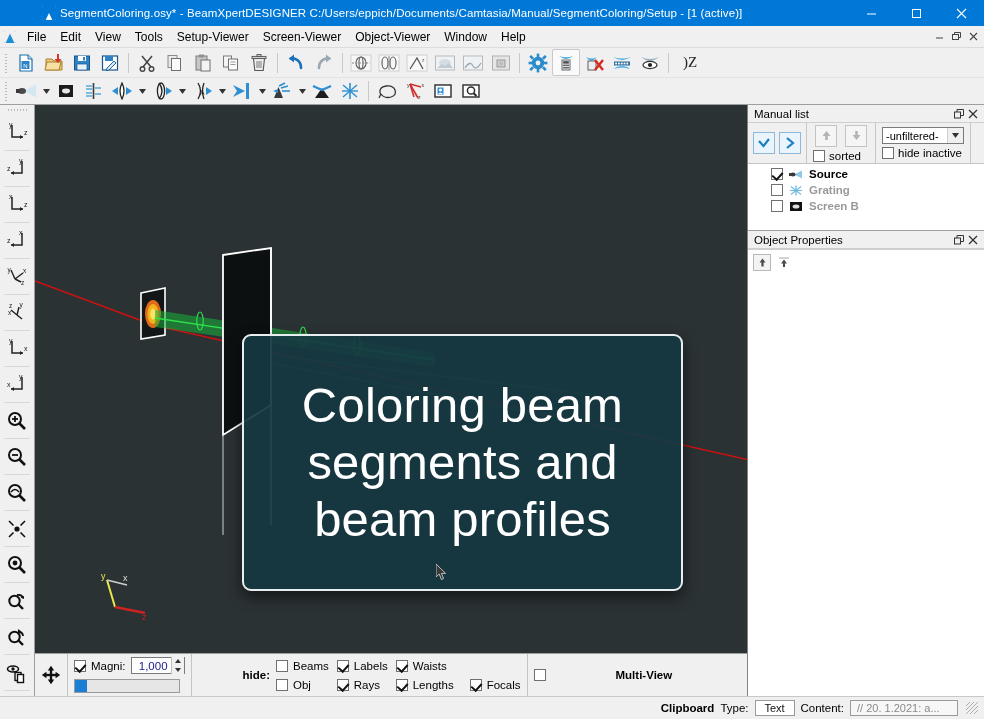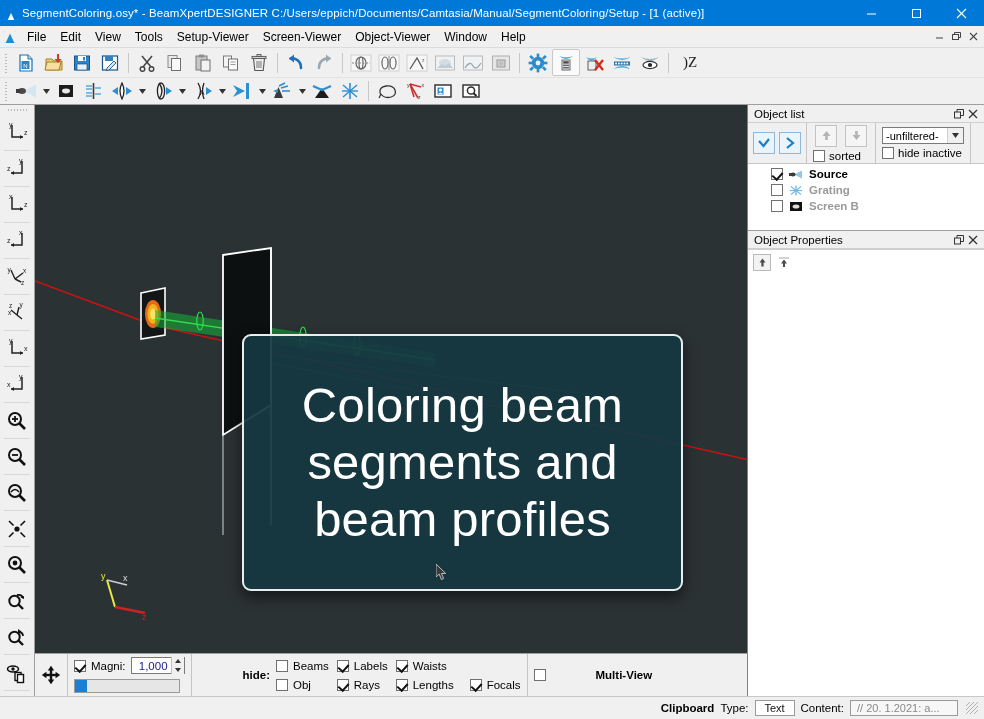--- a/index.html
+++ b/index.html
@@ -9,20 +9,21 @@
     font-size:12px;
     background:#f0f0f0;
     -webkit-font-smoothing:antialiased;
   }
   .app{position:relative;width:984px;height:719px;display:flex;flex-direction:column;background:#f0f0f0;}
 
   
   .titlebar{
     height:26px;background:#0078d7;color:#fff;display:flex;align-items:center;
     flex:0 0 auto;
+    padding-left:38px;
   }
   .titlebar .app-icon{
     width:22px;height:26px;display:flex;align-items:center;justify-content:center;
   }
   .logo-x{
     width:14px;height:14px;background:#fff;position:relative;display:block;
     border-radius:1px;overflow:hidden;
   }
   .logo-x::before{
     content:"";position:absolute;left:-4px;top:-2px;width:10px;height:20px;
@@ -950,32 +951,32 @@
             <div class="vc-row">
                 <span style="width:12px"></span>
               </div>
             <div class="vc-row">
               <span class="cb on"></span>
               <span class="vc-label">Focals</span>
             </div>
           </div>
         </div>
 
-        <div class="vc-group" style="border-right:0;">
+        <div class="vc-group" style="border-right:0;gap:20px;">
           <span class="cb"></span>
           <span class="vc-label bold" style="margin-left:5px">Multi-View</span>
         </div>
 
       </div>
     </div>
 
     <div class="rdock">
 
       <div class="panel-title">
-        <span class="t">Object list</span>
+        <span class="t">Manual list</span>
         <span class="pt-btn">
           <svg width="10" height="10" viewBox="0 0 10 10">
               <rect x="0.5" y="3" width="6" height="6" fill="none" stroke="#333"></rect>
               <polyline points="3,3 3,0.5 9.5,0.5 9.5,6.5 6.5,6.5" fill="none" stroke="#333"></polyline>
             </svg>
         </span>
         <span class="pt-btn">
           <svg width="10" height="10" viewBox="0 0 10 10">
               <line x1="1" y1="1" x2="9" y2="9" stroke="#333" stroke-width="1.2"></line>
               <line x1="9" y1="1" x2="1" y2="9" stroke="#333" stroke-width="1.2"></line>

